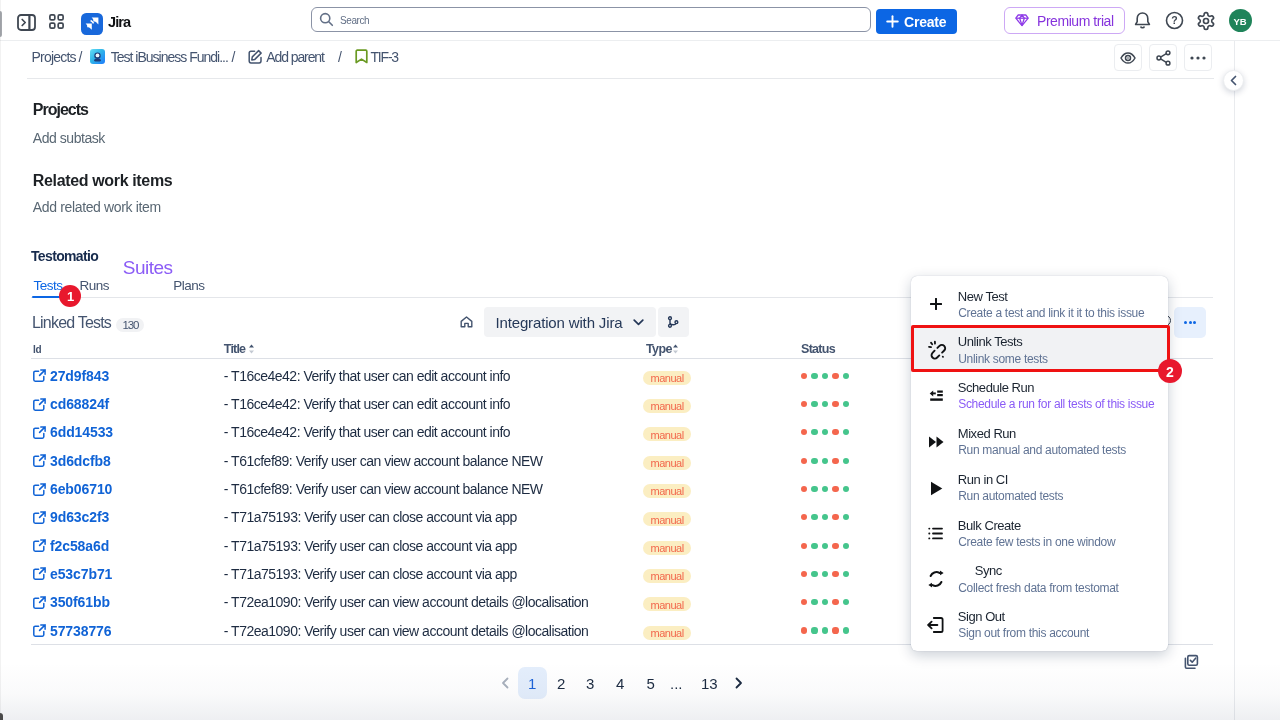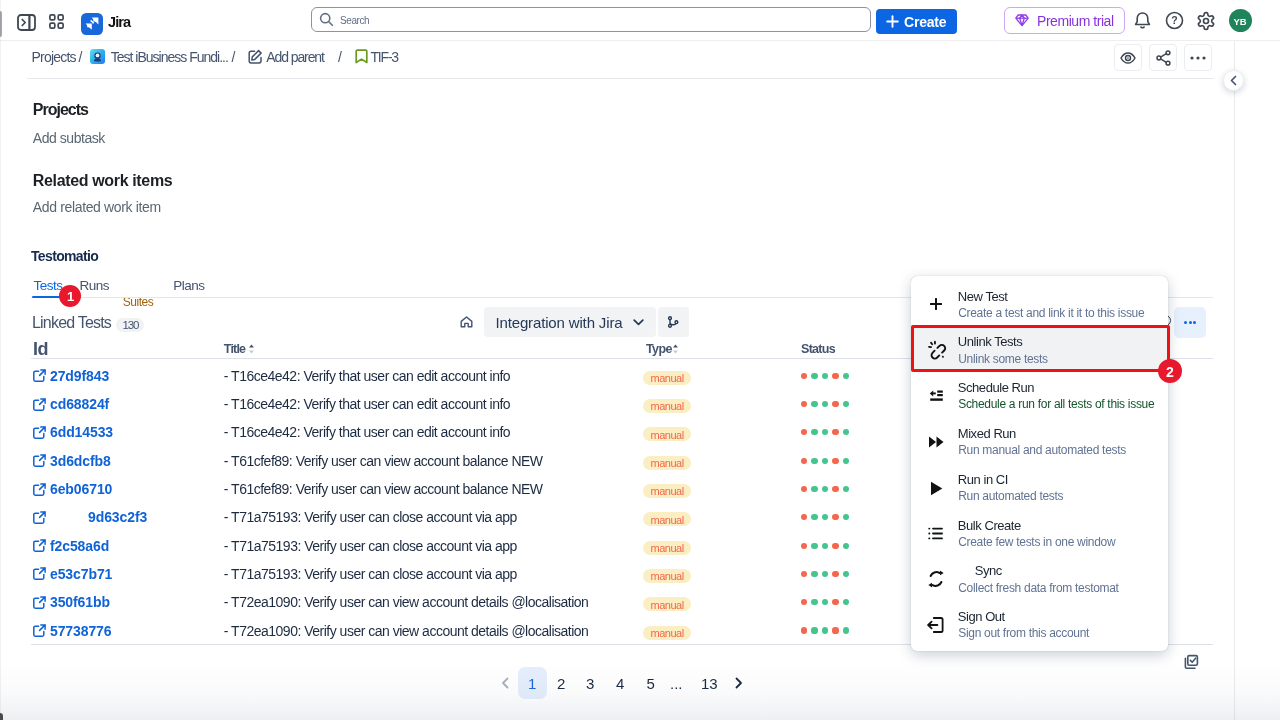--- a/index.html
+++ b/index.html
@@ -126,21 +126,21 @@
 <svg class="ab" style="left:1229px;top:75px" width="9" height="11" viewBox="0 0 9 11">
 <path d="M6.5 1.5 L2.5 5.5 L6.5 9.5" fill="none" stroke="#44546F" stroke-width="1.7" stroke-linecap="round" stroke-linejoin="round"></path>
 </svg>
 <div class="ct" style="left:32.8px;top:110px;font-size:16px;font-weight:700;color:#1d2125;letter-spacing:-1.0px;">Projects</div>
 <div class="ct" style="left:32.8px;top:137.5px;font-size:14px;letter-spacing:-0.45px;color:#596773;">Add subtask</div>
 <div class="ct" style="left:32.8px;top:181px;font-size:16px;font-weight:700;color:#1d2125;letter-spacing:-0.35px;">Related work items</div>
 <div class="ct" style="left:32.8px;top:207px;font-size:14px;letter-spacing:-0.35px;color:#596773;">Add related work item</div>
 <div class="ct" style="left:31px;top:256px;font-size:14px;font-weight:700;letter-spacing:-0.65px;color:#172B4D;">Testomatio</div>
 <div class="ct" style="left:33.5px;top:285px;font-size:13.5px;letter-spacing:-0.5px;color:#0C66E4;">Tests</div>
 <div class="ct" style="left:79.6px;top:285px;font-size:13.5px;letter-spacing:-0.5px;color:#44546F;">Runs</div>
-<div class="ct" style="left:122.8px;top:302px;font-size:12px;letter-spacing:-0.5px;color:#a16207;">Suites</div>
+<div class="ct" style="left:122.8px;top:268px;font-size:19px;letter-spacing:-0.5px;color:#8b5cf6;">Suites</div>
 <div class="ct" style="left:173.3px;top:285px;font-size:13.5px;letter-spacing:-0.5px;color:#44546F;">Plans</div>
 <div class="ab" style="left:31px;top:297px;width:1182px;height:1px;background:#e4e6ea;"></div>
 <div class="ab" style="left:32.4px;top:296px;width:30px;height:2px;background:#0C66E4;border-radius:1px;"></div>
 <div class="ab" style="left:59px;top:284.8px;width:22.4px;height:22.4px;border-radius:50%;background:#e8182d;"></div>
 <div class="ct" style="left:67px;top:296.4px;font-size:13px;font-weight:700;color:#fff;">1</div>
 <div class="ct" style="left:32px;top:323px;font-size:16px;letter-spacing:-0.8px;color:#44546F;">Linked Tests</div>
 <div class="ab" style="left:115.5px;top:318px;width:28.3px;height:13.8px;border-radius:7px;background:#F1F2F4;"></div>
 <div class="ct" style="left:122.5px;top:324.6px;font-size:11.5px;letter-spacing:-1.1px;color:#44546F;">130</div>
 <svg class="ab" style="left:460px;top:316px" width="13" height="12" viewBox="0 0 13 12">
 <path d="M1.2 5.4 L6.5 1 L11.8 5.4 V10.8 H8.2 V7.4 H4.8 V10.8 H1.2 z" fill="none" stroke="#44546F" stroke-width="1.4" stroke-linejoin="round"></path>
@@ -152,21 +152,21 @@
 </svg>
 <div class="ab" style="left:658px;top:307px;width:31px;height:30px;border-radius:4px;background:#F2F3F5;"></div>
 <svg class="ab" style="left:667px;top:316px" width="12" height="12" viewBox="0 0 12 12">
 <g fill="none" stroke="#253858" stroke-width="1.4">
 <circle cx="3" cy="2.2" r="1.4"></circle>
       <circle cx="3" cy="9.8" r="1.4"></circle>
       <circle cx="9.4" cy="6.2" r="1.4"></circle>
 <path d="M3 3.6 v4.8 M3 6.8 c0 1.6 1.6 2 3.4 2 1.4 0 2.4-.8 2.6-1.4"></path>
 </g>
   </svg>
-<div class="ct" style="left:33px;top:349px;font-size:18px;font-weight:700;letter-spacing:-0.4px;color:#44546F;">Id</div>
+<div class="ct" style="left:33px;top:349px;font-size:10px;font-weight:700;letter-spacing:-0.4px;color:#44546F;">Id</div>
 <div class="ct" style="left:223.8px;top:349px;font-size:12.5px;font-weight:700;letter-spacing:-0.8px;color:#44546F;">Title</div>
 <svg class="ab" style="left:248px;top:344px" width="7" height="10" viewBox="0 0 7 10">
 <path d="M3.5 0.5 L6 3.5 H1 z" fill="#44546F"></path>
     <path d="M3.5 9.5 L1 6.5 H6 z" fill="#c3c9d2"></path>
 </svg>
 <div class="ct" style="left:646px;top:349px;font-size:12.5px;font-weight:700;letter-spacing:-0.6px;color:#44546F;">Type</div>
 <svg class="ab" style="left:672px;top:344px" width="7" height="10" viewBox="0 0 7 10">
 <path d="M3.5 0.5 L6 3.5 H1 z" fill="#44546F"></path>
     <path d="M3.5 9.5 L1 6.5 H6 z" fill="#c3c9d2"></path>
 </svg>
@@ -234,21 +234,21 @@
 <div class="ct" style="left:650.5px;top:491.3px;font-size:11px;letter-spacing:-0.5px;color:#F2684C;">manual</div>
 <div class="ab" style="left:800.9px;top:485.9px;width:6.2px;height:6.2px;border-radius:50%;background:#F4664D;"></div>
 <div class="ab" style="left:811.4px;top:485.9px;width:6.2px;height:6.2px;border-radius:50%;background:#45C58C;"></div>
 <div class="ab" style="left:821.9px;top:485.9px;width:6.2px;height:6.2px;border-radius:50%;background:#45C58C;"></div>
 <div class="ab" style="left:832.4px;top:485.9px;width:6.2px;height:6.2px;border-radius:50%;background:#F4664D;"></div>
 <div class="ab" style="left:842.9px;top:485.9px;width:6.2px;height:6.2px;border-radius:50%;background:#45C58C;"></div>
 <svg class="ab" style="left:33px;top:510.8px" width="13" height="13" viewBox="0 0 13 13">
 <path d="M10.8 7.4 v3.4 a1.4 1.4 0 0 1 -1.4 1.4 H2.2 a1.4 1.4 0 0 1 -1.4 -1.4 V3.6 a1.4 1.4 0 0 1 1.4 -1.4 h3.4" fill="none" stroke="#1063d6" stroke-width="1.5" stroke-linecap="round"></path>
 <path d="M7.8 0.9 h4.3 v4.3 M12.1 0.9 L6.6 6.4" fill="none" stroke="#1063d6" stroke-width="1.5" stroke-linecap="round" stroke-linejoin="round"></path>
 </svg>
-<div class="ct" style="left:50px;top:517.3px;font-size:14px;font-weight:700;color:#1063d6;letter-spacing:-0.1px;margin-left:38px;">9d63c2f3</div>
+<div class="ct" style="left:50px;top:517.3px;font-size:14px;font-weight:700;color:#1063d6;letter-spacing:-0.1px;">9d63c2f3</div>
 <div class="ct" style="left:223.8px;top:517.3px;font-size:14px;color:#1d2b41;letter-spacing:-0.5px;">- T71a75193: Verify user can close account via app</div>
 <div class="ab" style="left:643px;top:512.3px;width:48px;height:14px;border-radius:7px;background:#FBEEC2;"></div>
 <div class="ct" style="left:650.5px;top:519.6px;font-size:11px;letter-spacing:-0.5px;color:#F2684C;">manual</div>
 <div class="ab" style="left:800.9px;top:514.2px;width:6.2px;height:6.2px;border-radius:50%;background:#F4664D;"></div>
 <div class="ab" style="left:811.4px;top:514.2px;width:6.2px;height:6.2px;border-radius:50%;background:#45C58C;"></div>
 <div class="ab" style="left:821.9px;top:514.2px;width:6.2px;height:6.2px;border-radius:50%;background:#45C58C;"></div>
 <div class="ab" style="left:832.4px;top:514.2px;width:6.2px;height:6.2px;border-radius:50%;background:#F4664D;"></div>
 <div class="ab" style="left:842.9px;top:514.2px;width:6.2px;height:6.2px;border-radius:50%;background:#45C58C;"></div>
 <svg class="ab" style="left:33px;top:539.1px" width="13" height="13" viewBox="0 0 13 13">
 <path d="M10.8 7.4 v3.4 a1.4 1.4 0 0 1 -1.4 1.4 H2.2 a1.4 1.4 0 0 1 -1.4 -1.4 V3.6 a1.4 1.4 0 0 1 1.4 -1.4 h3.4" fill="none" stroke="#1063d6" stroke-width="1.5" stroke-linecap="round"></path>
@@ -326,21 +326,21 @@
 <div class="ab" style="left:1184.0px;top:321.4px;width:3px;height:3px;border-radius:50%;background:#0d66e4;"></div>
 <div class="ab" style="left:1188.7px;top:321.4px;width:3px;height:3px;border-radius:50%;background:#0d66e4;"></div>
 <div class="ab" style="left:1193.4px;top:321.4px;width:3px;height:3px;border-radius:50%;background:#0d66e4;"></div>
 <div class="ab" style="left:911px;top:275.5px;width:257px;height:375.5px;border-radius:6px;background:#fff;box-shadow:0 4px 14px rgba(9,30,66,0.22), 0 0 1px rgba(9,30,66,0.3);"></div>
 <div class="ab" style="left:911px;top:325.5px;width:257px;height:46px;background:#F1F2F4;"></div>
 <div class="ct" style="left:957.8px;top:295.5px;font-size:13px;font-weight:400;color:#1b2430;letter-spacing:-0.45px;">New Test</div>
 <div class="ct" style="left:958.2px;top:312.8px;font-size:12px;color:#607394;letter-spacing:-0.3px;">Create a test and link it it to this issue</div>
 <div class="ct" style="left:957.8px;top:341.3px;font-size:13px;font-weight:400;color:#1b2430;letter-spacing:-0.45px;">Unlink Tests</div>
 <div class="ct" style="left:958.2px;top:358.6px;font-size:12px;color:#607394;letter-spacing:-0.3px;">Unlink some tests</div>
 <div class="ct" style="left:957.8px;top:387.1px;font-size:13px;font-weight:400;color:#1b2430;letter-spacing:-0.45px;">Schedule Run</div>
-<div class="ct" style="left:958.2px;top:404.4px;font-size:12px;color:#14532d;letter-spacing:-0.3px;">Schedule a run for all tests of this issue</div>
+<div class="ct" style="left:958.2px;top:404.4px;font-size:12px;color:#8b5cf6;letter-spacing:-0.3px;">Schedule a run for all tests of this issue</div>
 <div class="ct" style="left:957.8px;top:432.9px;font-size:13px;font-weight:400;color:#1b2430;letter-spacing:-0.45px;">Mixed Run</div>
 <div class="ct" style="left:958.2px;top:450.2px;font-size:12px;color:#607394;letter-spacing:-0.3px;">Run manual and automated tests</div>
 <div class="ct" style="left:957.8px;top:478.7px;font-size:13px;font-weight:400;color:#1b2430;letter-spacing:-0.45px;">Run in CI</div>
 <div class="ct" style="left:958.2px;top:496.0px;font-size:12px;color:#607394;letter-spacing:-0.3px;">Run automated tests</div>
 <div class="ct" style="left:957.8px;top:524.5px;font-size:13px;font-weight:400;color:#1b2430;letter-spacing:-0.45px;">Bulk Create</div>
 <div class="ct" style="left:958.2px;top:541.8px;font-size:12px;color:#607394;letter-spacing:-0.3px;">Create few tests in one window</div>
 <div class="ct" style="left:957.8px;top:570.3px;font-size:13px;font-weight:400;color:#1b2430;letter-spacing:-0.45px;margin-left:17px;">Sync</div>
 <div class="ct" style="left:958.2px;top:587.6px;font-size:12px;color:#607394;letter-spacing:-0.3px;">Collect fresh data from testomat</div>
 <div class="ct" style="left:957.8px;top:616.1px;font-size:13px;font-weight:400;color:#1b2430;letter-spacing:-0.45px;">Sign Out</div>
 <div class="ct" style="left:958.2px;top:633.4px;font-size:12px;color:#607394;letter-spacing:-0.3px;">Sign out from this account</div>

